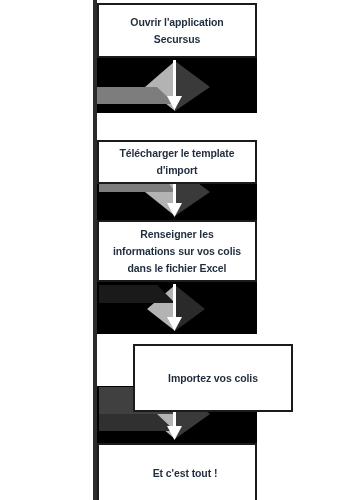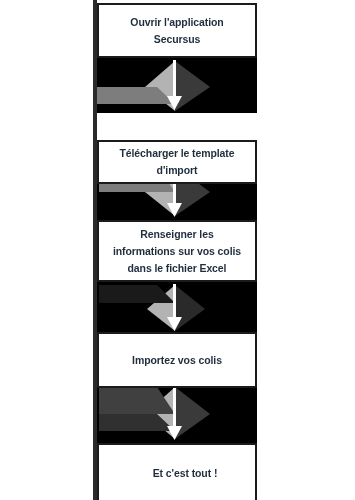--- a/index.html
+++ b/index.html
@@ -139,21 +139,21 @@
       <svg viewBox="0 0 160 52" preserveAspectRatio="none">
         <rect x="0" y="0" width="160" height="52" fill="#000000"></rect>
         <polygon points="78,3 108,27 78,49" fill="#2a2a2a"></polygon>
         <polygon points="78,3 50,27 78,49" fill="#b3b3b3"></polygon>
         <polygon points="2,3 60,3 78,21 2,21" fill="#1a1a1a"></polygon>
         <rect x="76" y="2" width="3" height="38" fill="#ffffff"></rect>
         <polygon points="70,35 85,35 77.5,49" fill="#ffffff"></polygon>
       </svg>
     </div>
 
-    <div class="step-box" style="top:332px; height:56px;">
+    <div class="step-box" style="top:344px; height:68px;margin-left:36px;">
       <div class="step-text">Importez vos colis</div>
     </div>
 
     <div class="connector-band" style="top:386px; height:57px;">
       <svg viewBox="0 0 160 57" preserveAspectRatio="none">
         <rect x="0" y="0" width="160" height="57" fill="#000000"></rect>
         <polygon points="78,1 113,28 78,53" fill="#3a3a3a"></polygon>
         <polygon points="78,1 48,28 78,53" fill="#b3b3b3"></polygon>
         <polygon points="2,1 60,1 78,28 2,28" fill="#404040"></polygon>
         <polygon points="2,28 60,28 78,45 2,45" fill="#303030"></polygon>

